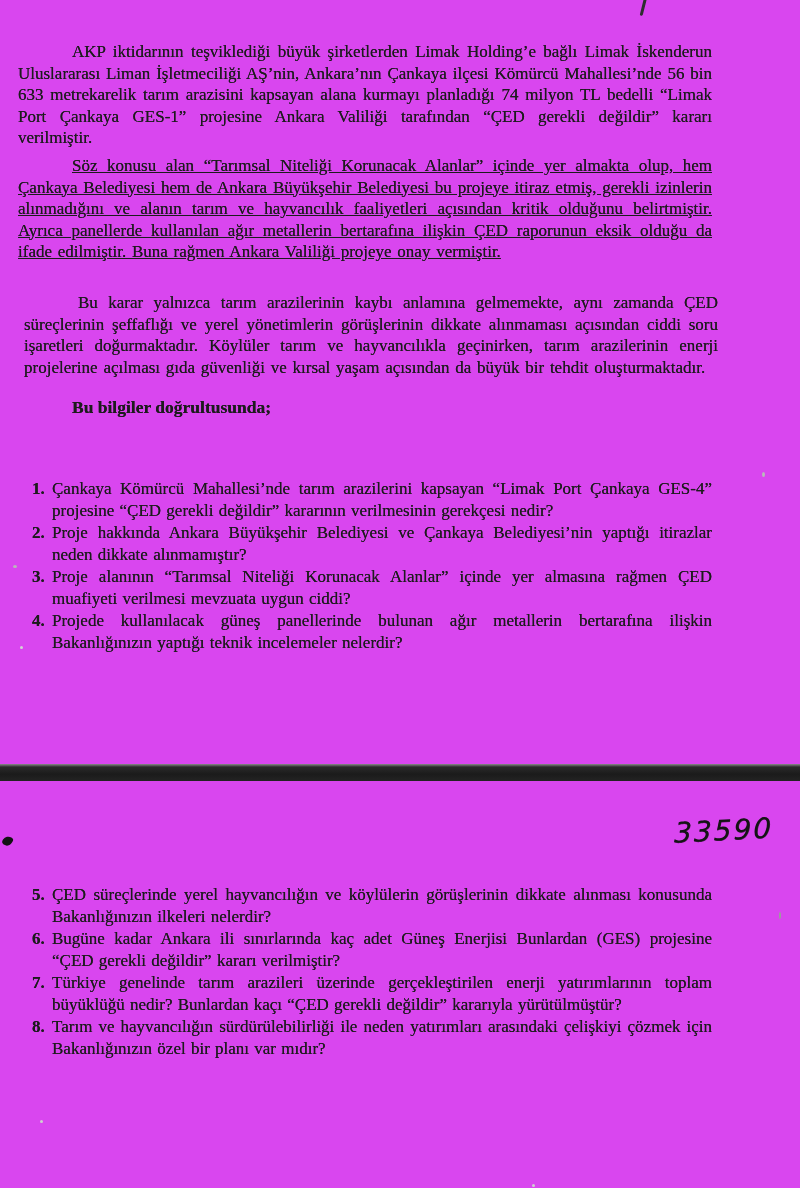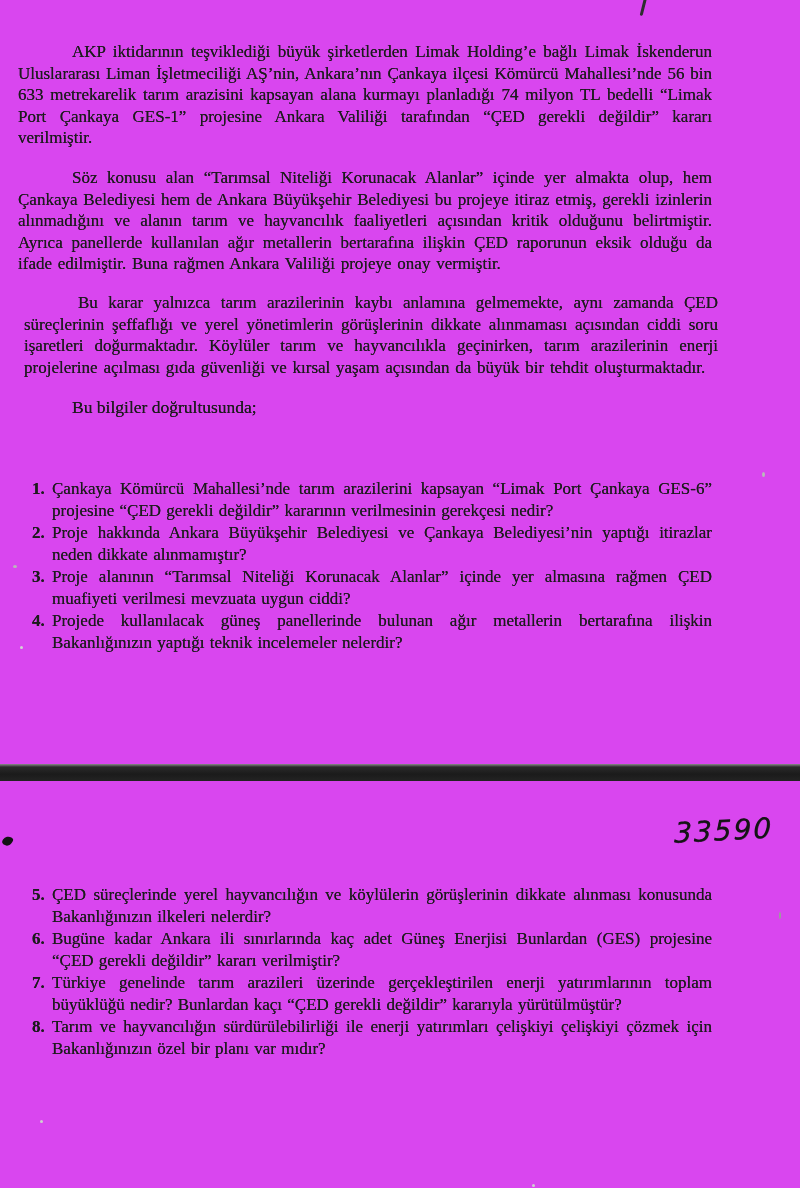--- a/index.html
+++ b/index.html
@@ -22,29 +22,29 @@
     left: 18px;
     width: 694px;
     font-size: 17px;
     line-height: 21.5px;
     text-align: justify;
     text-indent: 54px;
     word-spacing: 1.5px;
     text-shadow: 0 0 0.5px rgba(20,20,20,0.85);
   }
   .para-1 { top: 24px; }
-  .para-2 { top: 150px; }
+  .para-2 { top: 138px; text-decoration: underline; }
   .para-3 { top: 275px; margin-left: 6px; }
 
   .section-heading {
     position: absolute;
     left: 72px;
     top: 397px;
     font-size: 17.5px;
-    font-weight: normal;
+    font-weight: bold;
     text-shadow: 0 0 0.5px rgba(20,20,20,0.9);
   }
 
   
   .q-list {
     position: absolute;
     left: 32px;
     width: 680px;
     font-size: 17px;
     line-height: 22px;
@@ -138,21 +138,21 @@
 
   <p class="para para-2">Söz konusu alan “Tarımsal Niteliği Korunacak Alanlar” içinde yer almakta olup, hem Çankaya Belediyesi hem de Ankara Büyükşehir Belediyesi bu projeye itiraz etmiş, gerekli izinlerin alınmadığını ve alanın tarım ve hayvancılık faaliyetleri açısından kritik olduğunu belirtmiştir. Ayrıca panellerde kullanılan ağır metallerin bertarafına ilişkin ÇED raporunun eksik olduğu da ifade edilmiştir. Buna rağmen Ankara Valiliği projeye onay vermiştir.</p>
 
   <p class="para para-3">Bu karar yalnızca tarım arazilerinin kaybı anlamına gelmemekte, aynı zamanda ÇED süreçlerinin şeffaflığı ve yerel yönetimlerin görüşlerinin dikkate alınmaması açısından ciddi soru işaretleri doğurmaktadır. Köylüler tarım ve hayvancılıkla geçinirken, tarım arazilerinin enerji projelerine açılması gıda güvenliği ve kırsal yaşam açısından da büyük bir tehdit oluşturmaktadır.</p>
 
   <div class="section-heading">Bu bilgiler doğrultusunda;</div>
 
   <div class="q-list q-list-1">
     <div class="q-item">
       <span class="q-num">1.</span>
-      <span class="q-text">Çankaya Kömürcü Mahallesi’nde tarım arazilerini kapsayan “Limak Port Çankaya GES-6” projesine “ÇED gerekli değildir” kararının verilmesinin gerekçesi nedir?</span>
+      <span class="q-text">Çankaya Kömürcü Mahallesi’nde tarım arazilerini kapsayan “Limak Port Çankaya GES-4” projesine “ÇED gerekli değildir” kararının verilmesinin gerekçesi nedir?</span>
     </div>
     <div class="q-item">
       <span class="q-num">2.</span>
       <span class="q-text">Proje hakkında Ankara Büyükşehir Belediyesi ve Çankaya Belediyesi’nin yaptığı itirazlar neden dikkate alınmamıştır?</span>
     </div>
     <div class="q-item">
       <span class="q-num">3.</span>
       <span class="q-text">Proje alanının “Tarımsal Niteliği Korunacak Alanlar” içinde yer almasına rağmen ÇED muafiyeti verilmesi mevzuata uygun ciddi?</span>
     </div>
     <div class="q-item">
@@ -175,21 +175,21 @@
     <div class="q-item">
       <span class="q-num">6.</span>
       <span class="q-text">Bugüne kadar Ankara ili sınırlarında kaç adet Güneş Enerjisi Bunlardan (GES) projesine “ÇED gerekli değildir” kararı verilmiştir?</span>
     </div>
     <div class="q-item">
       <span class="q-num">7.</span>
       <span class="q-text">Türkiye genelinde tarım arazileri üzerinde gerçekleştirilen enerji yatırımlarının toplam büyüklüğü nedir? Bunlardan kaçı “ÇED gerekli değildir” kararıyla yürütülmüştür?</span>
     </div>
     <div class="q-item">
       <span class="q-num">8.</span>
-      <span class="q-text">Tarım ve hayvancılığın sürdürülebilirliği ile enerji yatırımları çelişkiyi çelişkiyi çözmek için Bakanlığınızın özel bir planı var mıdır?</span>
+      <span class="q-text">Tarım ve hayvancılığın sürdürülebilirliği ile neden yatırımları arasındaki çelişkiyi çözmek için Bakanlığınızın özel bir planı var mıdır?</span>
     </div>
   </div>
 
   <div class="speck speck-a"></div>
   <div class="speck speck-b"></div>
   <div class="speck speck-c"></div>
   <div class="speck speck-d"></div>
   <div class="speck speck-e"></div>
   <div class="speck speck-f"></div>
 

